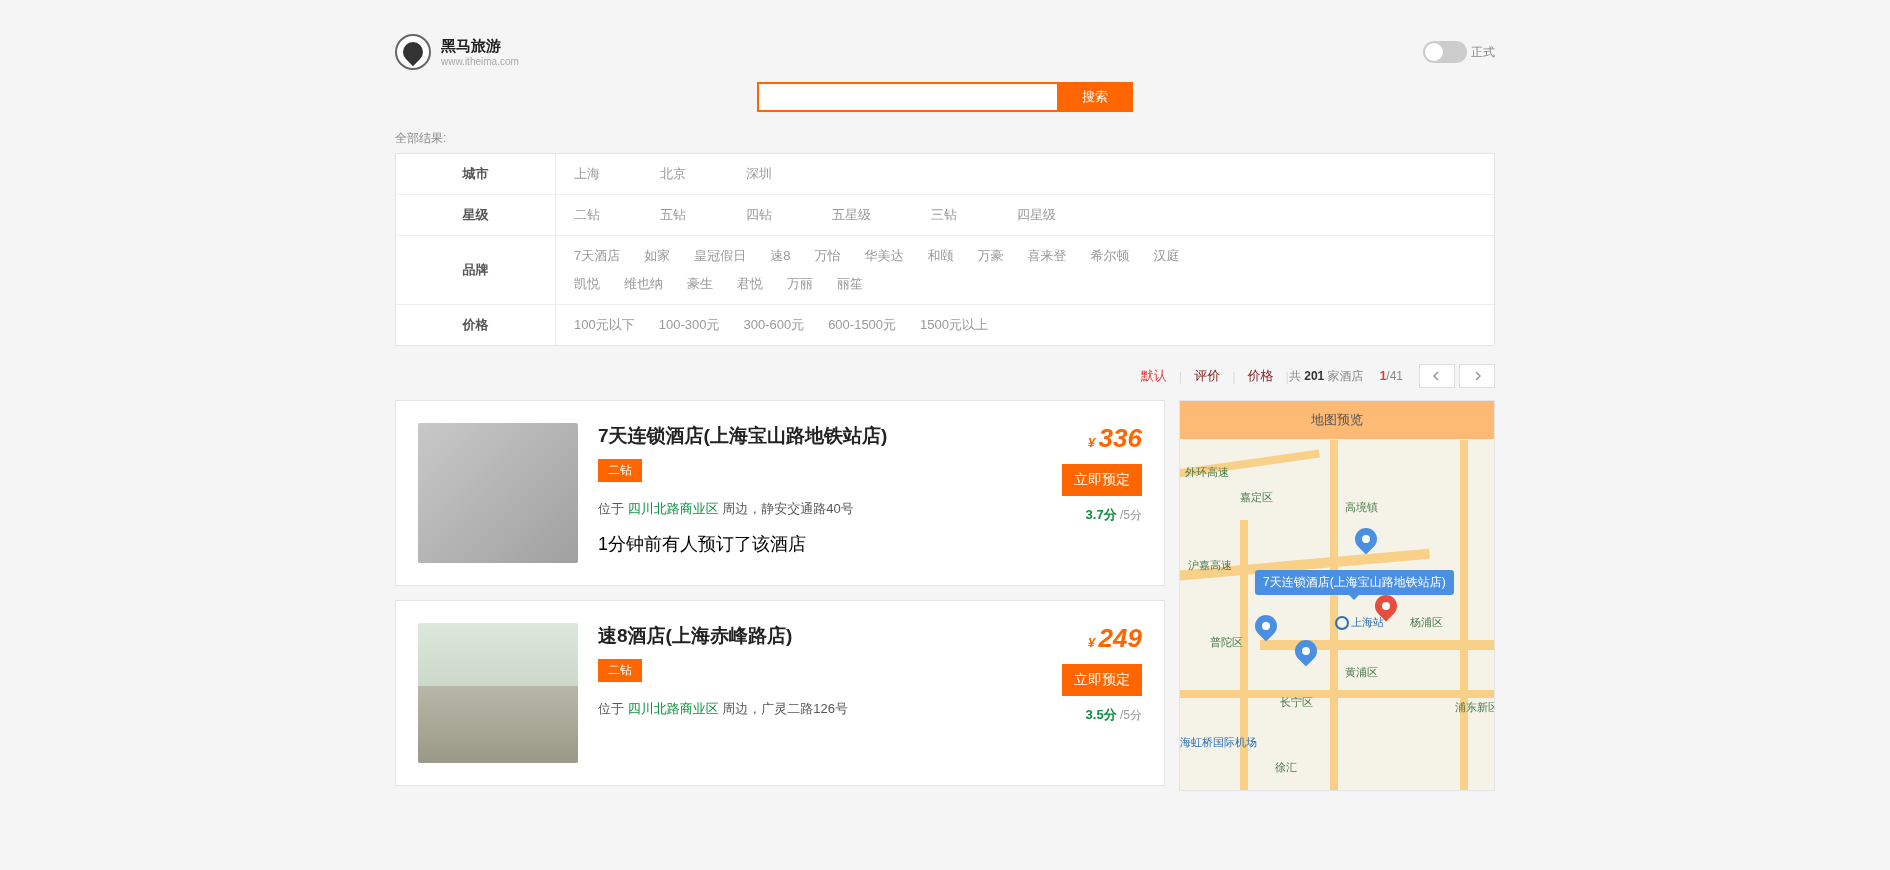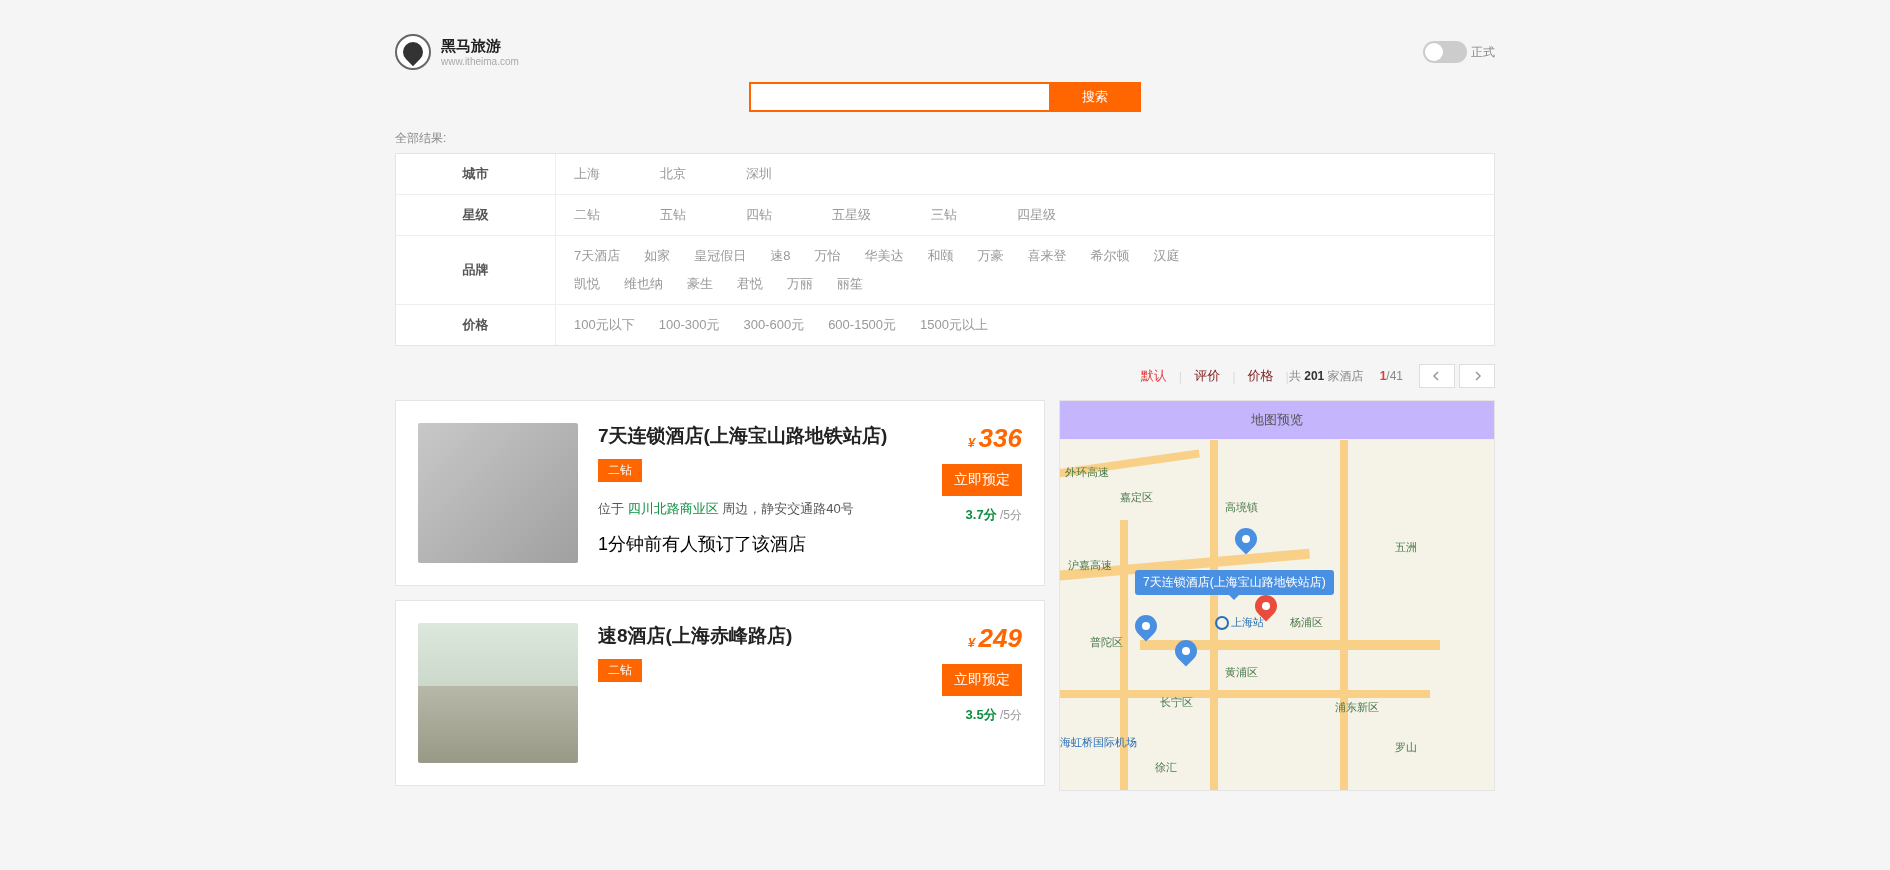--- a/index.html
+++ b/index.html
@@ -14,21 +14,21 @@
 .logo-title { font-size: 15px; font-weight: bold; color: #222; }
 .logo-sub { font-size: 10px; color: #aaa; }
 
 .toggle { display: flex; align-items: center; }
 .toggle-track { width: 44px; height: 22px; background: #ccc; border-radius: 11px; position: relative; margin-right: 4px; cursor: pointer; }
 .toggle-thumb { width: 18px; height: 18px; background: #fff; border-radius: 50%; position: absolute; top: 2px; left: 2px; }
 .toggle-label { font-size: 12px; color: #888; }
 
 .search-bar { display: flex; justify-content: center; margin-top: 12px; margin-bottom: 18px; }
 .search-input { width: 300px; height: 30px; border: 2px solid #f60; border-right: none; padding: 0 10px; outline: none; font-size: 13px; }
-.search-btn { width: 92px; height: 30px; background: #f60; border: none; color: #fff; font-size: 13px; cursor: pointer; }
+.search-btn { width: 76px; height: 30px; background: #f60; border: none; color: #fff; font-size: 13px; cursor: pointer; }
 
 .all-label { font-size: 12px; color: #888; margin-bottom: 6px; }
 
 .filter-panel { background: #fff; border: 1px solid #e4e4e4; }
 .filter-row { display: flex; border-bottom: 1px solid #eee; align-items: stretch; }
 .filter-row:last-child { border-bottom: none; }
 .filter-head { width: 160px; display: flex; align-items: center; justify-content: center; color: #555; font-weight: bold; font-size: 13px; border-right: 1px solid #eee; padding: 11px 0; }
 .filter-opts { flex: 1; display: flex; flex-wrap: wrap; align-items: center; padding: 6px 0 6px 18px; gap: 0 60px; }
 .filter-opts.tight { column-gap: 24px; }
 .filter-opt { color: #999; font-size: 13px; cursor: pointer; padding: 5px 0; white-space: nowrap; }
@@ -56,21 +56,21 @@
 .hotel-loc .area { color: #0b8f3e; }
 .hotel-note { font-size: 18px; color: #000000; }
 .hotel-price-col { width: 100px; text-align: right; display: flex; flex-direction: column; align-items: flex-end; gap: 10px; }
 .hotel-price { color: #f60; font-weight: bold; }
 .hotel-price .yen { font-size: 13px; font-style: italic; }
 .hotel-price .num { font-size: 26px; font-style: italic; }
 .book-btn { background: #f60; color: #fff; border: none; padding: 7px 12px; font-size: 14px; cursor: pointer; }
 .rating { font-size: 12px; color: #999; }
 .rating b { color: #0b8f3e; font-size: 13px; }
 
-.map-panel { width: 436px; background: #c4b5fd; border: 1px solid #e4e4e4; }
+.map-panel { width: 316px; background: #fdba74; border: 1px solid #e4e4e4; }
 .map-title { text-align: center; padding: 10px 0; font-size: 13px; color: #555; border-bottom: 1px solid #eee; }
 .map-body { height: 350px; position: relative; background: #f5f2e8; overflow: hidden; }
 .map-road { position: absolute; background: #f8d088; }
 .map-road.h1 { top: 20px; left: -10px; width: 150px; height: 8px; transform: rotate(-8deg); }
 .map-road.h2 { top: 120px; left: -10px; width: 260px; height: 10px; transform: rotate(-5deg); }
 .map-road.h3 { top: 200px; left: 80px; width: 300px; height: 10px; }
 .map-road.h4 { top: 250px; left: -10px; width: 380px; height: 8px; }
 .map-road.v1 { top: -10px; left: 150px; width: 8px; height: 380px; }
 .map-road.v2 { top: -10px; left: 280px; width: 8px; height: 380px; }
 .map-road.v3 { top: 80px; left: 60px; width: 8px; height: 280px; }
@@ -217,20 +217,21 @@
       <div class="hotel-price"><span class="yen">¥ </span><span class="num">336</span></div>
       <button class="book-btn">立即预定</button>
       <div class="rating"><b>3.7分</b> /5分</div>
     </div>
         </div>
         <div class="hotel-card">
     <div class="hotel-img street"></div>
     <div class="hotel-info">
       <div class="hotel-name">速8酒店(上海赤峰路店)</div>
       <span class="hotel-star">二钻</span>
+      <div class="hotel-loc">位于 <span class="area">四川北路商业区</span> 周边，广灵二路126号</div>
       
     </div>
     <div class="hotel-price-col">
       <div class="hotel-price"><span class="yen">¥ </span><span class="num">249</span></div>
       <button class="book-btn">立即预定</button>
       <div class="rating"><b>3.5分</b> /5分</div>
     </div>
         </div>
       </div>
 

